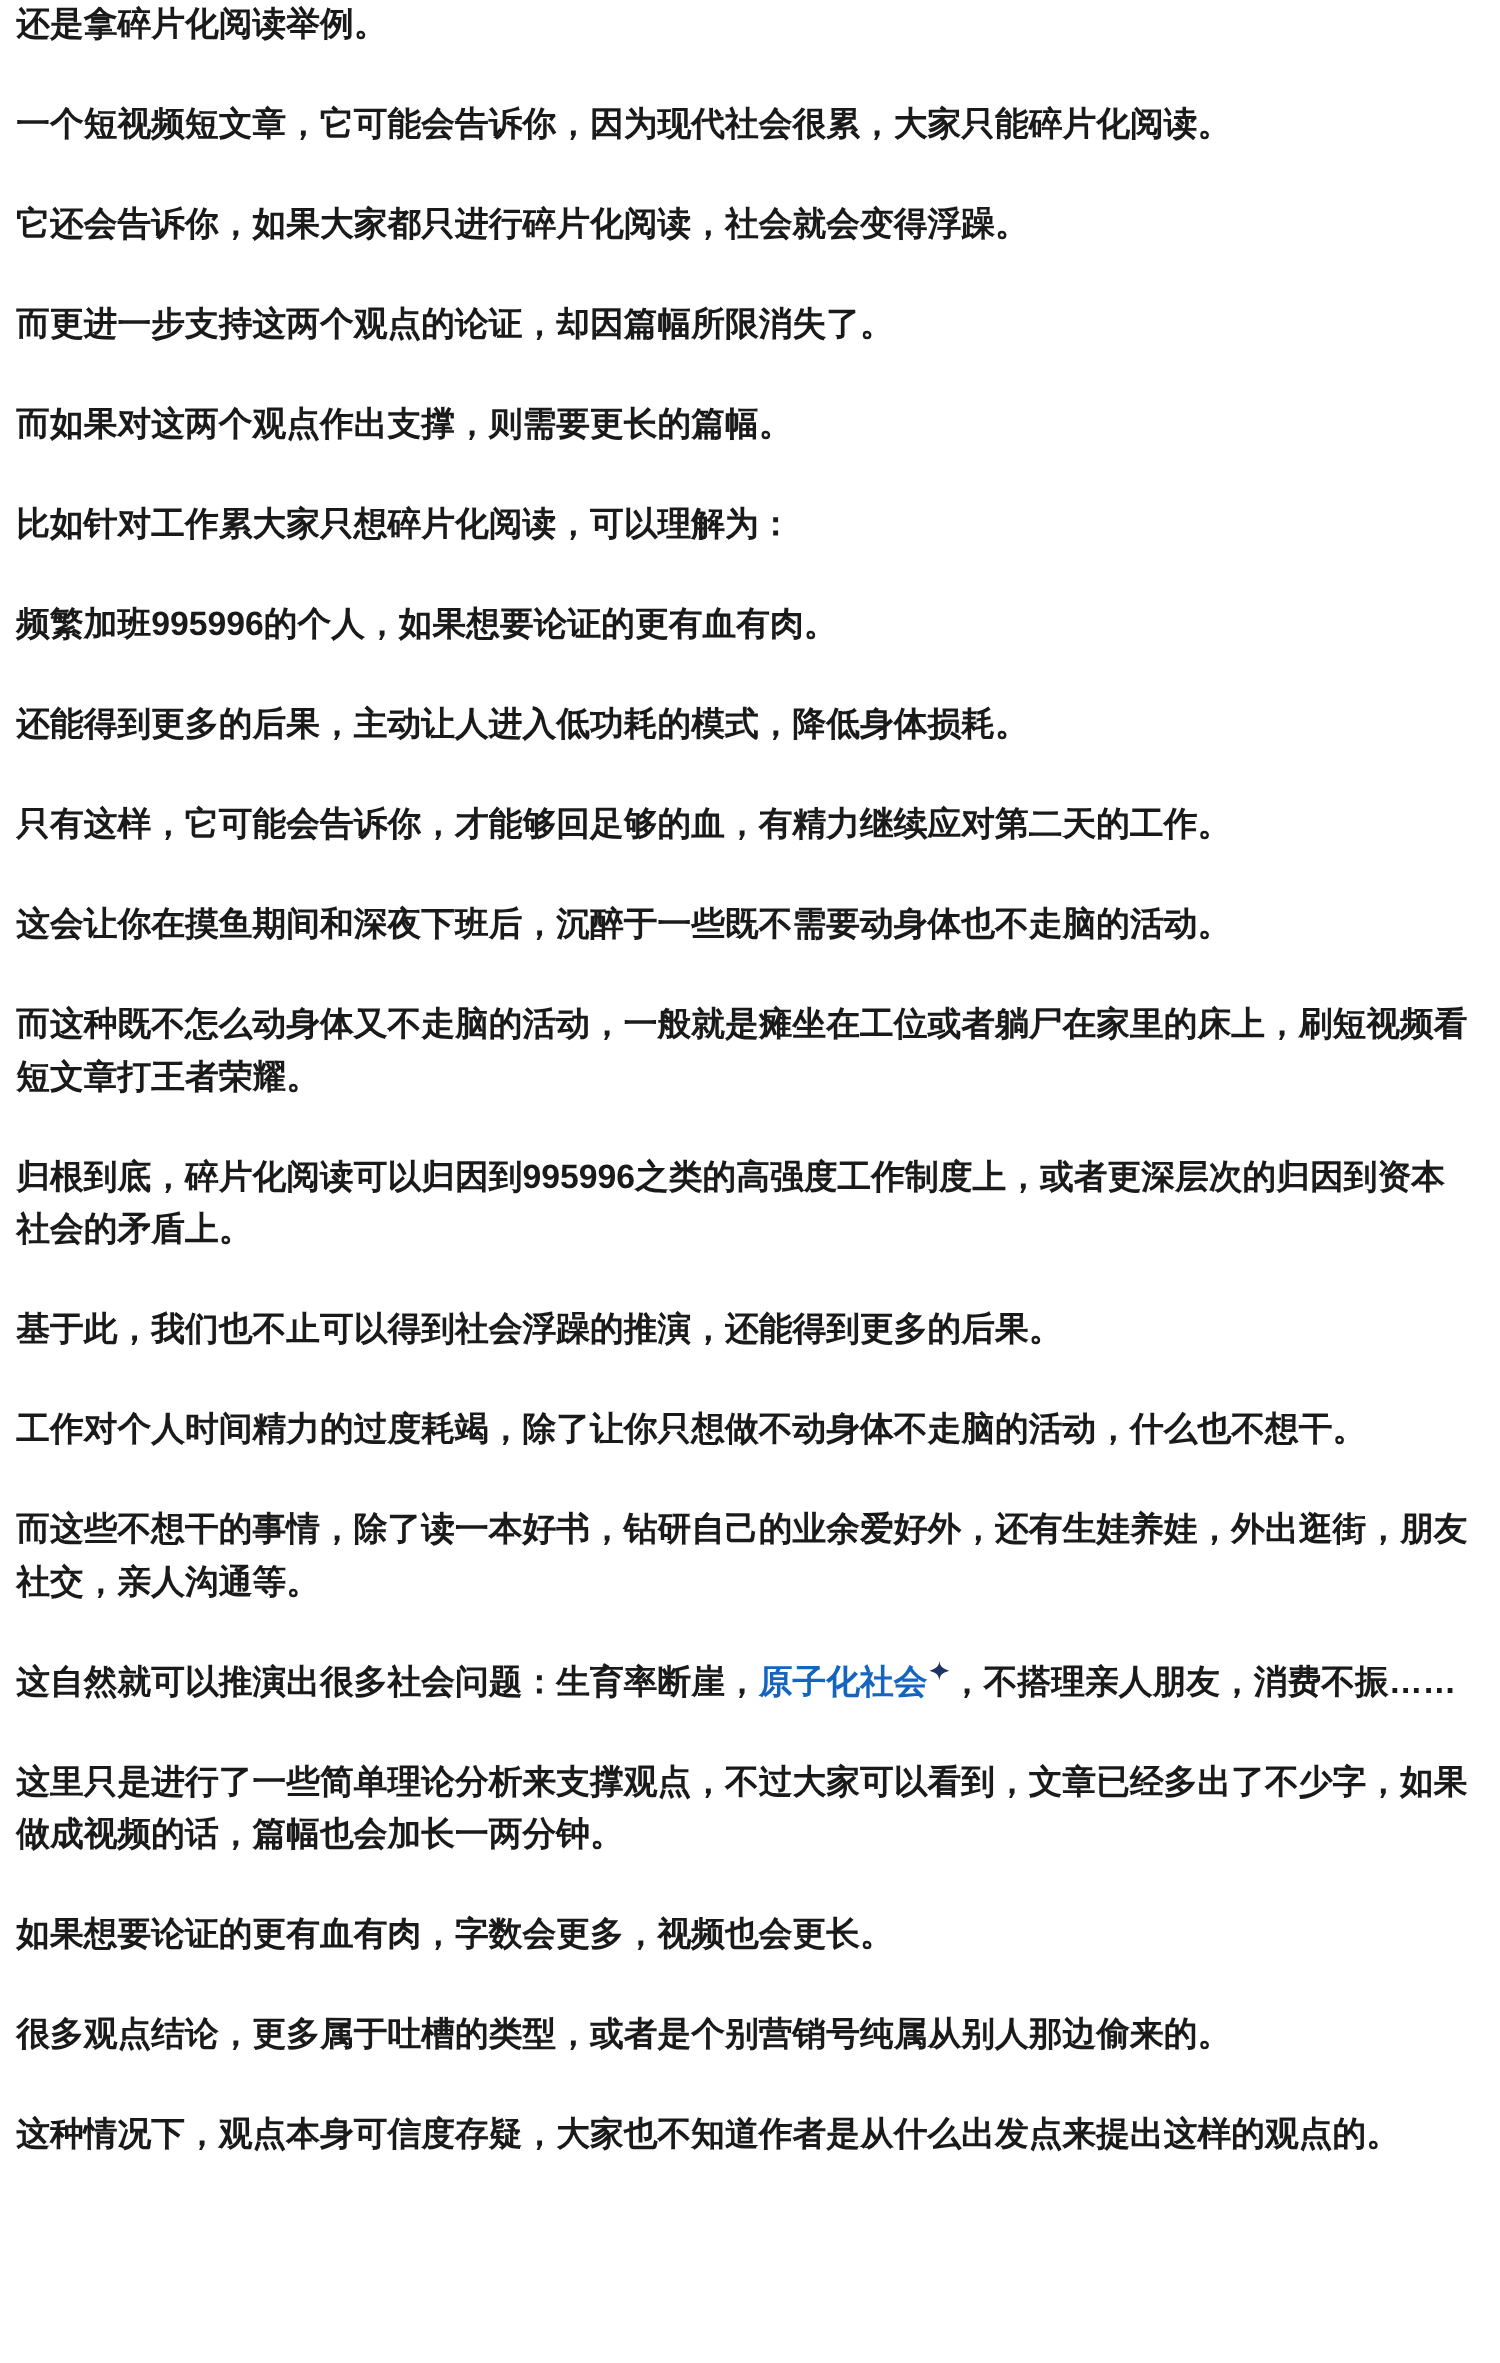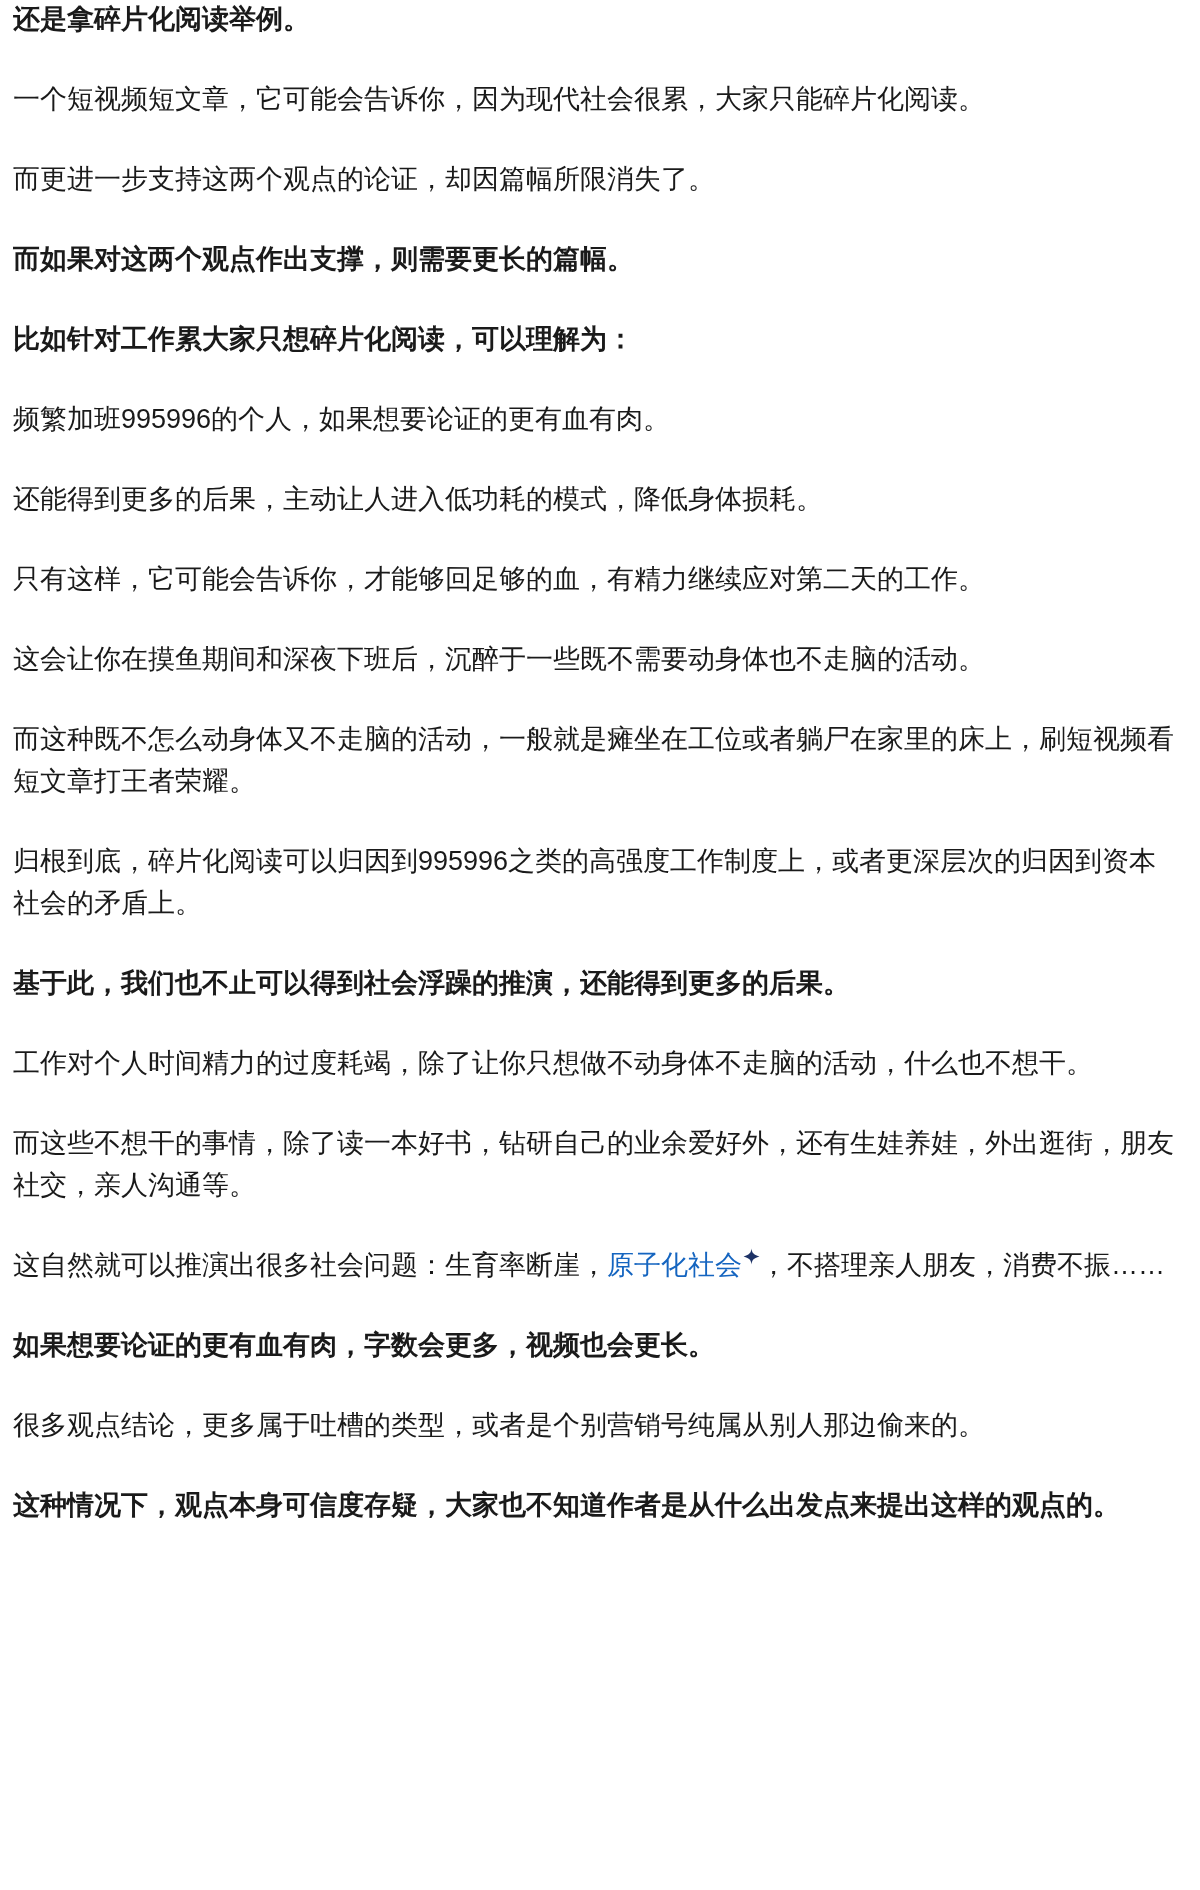--- a/index.html
+++ b/index.html
@@ -16,21 +16,21 @@
     font-family: "Liberation Sans", sans-serif;
     color: var(--text-color, #1a1a1a);
   }
   .article {
     max-width: 1165px;
   }
   .para {
     margin: 0 0 38px 0;
     font-size: 27px;
     line-height: 42px;
-    font-weight: 400;
+    font-weight: 700;
     letter-spacing: 0;
     word-break: normal;
     overflow-wrap: break-word;
   }
   .para.bold {
     font-weight: 700;
   }
   .para:first-child {
     margin-top: -3px;
   }
@@ -53,35 +53,37 @@
     width: 100%;
     height: 100%;
   }
 </style>
 </head>
 <body style="background: rgb(255, 255, 255);">
 
 <div class="article">
   <p class="para bold">还是拿碎片化阅读举例。</p>
   <p class="para">一个短视频短文章，它可能会告诉你，因为现代社会很累，大家只能碎片化阅读。</p>
+  <p class="para">它还会告诉你，如果大家都只进行碎片化阅读，社会就会变得浮躁。</p>
   <p class="para">而更进一步支持这两个观点的论证，却因篇幅所限消失了。</p>
   <p class="para bold">而如果对这两个观点作出支撑，则需要更长的篇幅。</p>
   <p class="para bold">比如针对工作累大家只想碎片化阅读，可以理解为：</p>
   <p class="para">频繁加班995996的个人，如果想要论证的更有血有肉。</p>
   <p class="para">还能得到更多的后果，主动让人进入低功耗的模式，降低身体损耗。</p>
   <p class="para">只有这样，它可能会告诉你，才能够回足够的血，有精力继续应对第二天的工作。</p>
   <p class="para">这会让你在摸鱼期间和深夜下班后，沉醉于一些既不需要动身体也不走脑的活动。</p>
   <p class="para">而这种既不怎么动身体又不走脑的活动，一般就是瘫坐在工位或者躺尸在家里的床上，刷短视频看短文章打王者荣耀。</p>
   <p class="para">归根到底，碎片化阅读可以归因到995996之类的高强度工作制度上，或者更深层次的归因到资本社会的矛盾上。</p>
   <p class="para bold">基于此，我们也不止可以得到社会浮躁的推演，还能得到更多的后果。</p>
   <p class="para">工作对个人时间精力的过度耗竭，除了让你只想做不动身体不走脑的活动，什么也不想干。</p>
   <p class="para">而这些不想干的事情，除了读一本好书，钻研自己的业余爱好外，还有生娃养娃，外出逛街，朋友社交，亲人沟通等。</p>
 
   <p class="para">
     <span>这自然就可以推演出很多社会问题：生育率断崖，</span><a class="inline-link"><span>原子化社会</span><span class="zhida-star"><svg viewBox="0 0 24 24" fill="currentColor" aria-hidden="true">
             <path d="M12 0.8 C12.7 6.9 14.4 9.2 23.2 12 C14.4 14.8 12.7 17.1 12 23.2 C11.3 17.1 9.6 14.8 0.8 12 C9.6 9.2 11.3 6.9 12 0.8 Z"></path>
           </svg></span></a><span>，不搭理亲人朋友，消费不振……</span>
   </p>
 
+  <p class="para bold">这里只是进行了一些简单理论分析来支撑观点，不过大家可以看到，文章已经多出了不少字，如果做成视频的话，篇幅也会加长一两分钟。</p>
   <p class="para bold">如果想要论证的更有血有肉，字数会更多，视频也会更长。</p>
   <p class="para">很多观点结论，更多属于吐槽的类型，或者是个别营销号纯属从别人那边偷来的。</p>
   <p class="para bold">这种情况下，观点本身可信度存疑，大家也不知道作者是从什么出发点来提出这样的观点的。</p>
 </div>
 
 </body></html>

